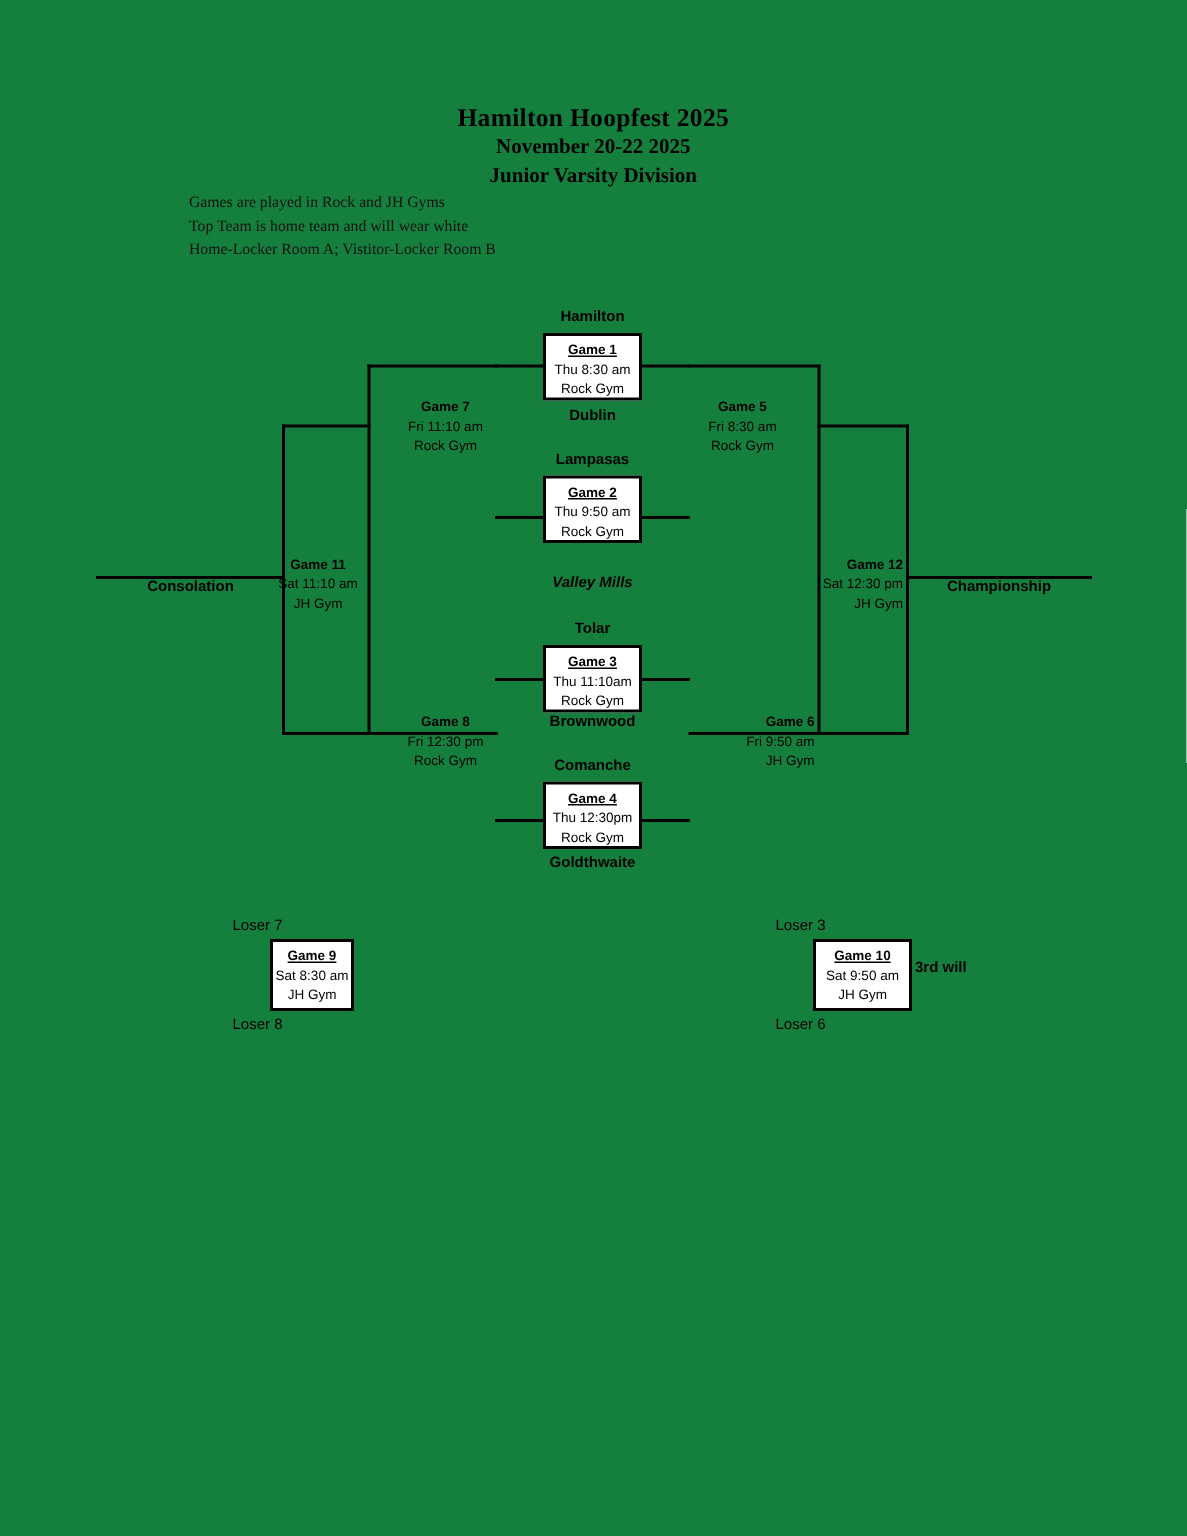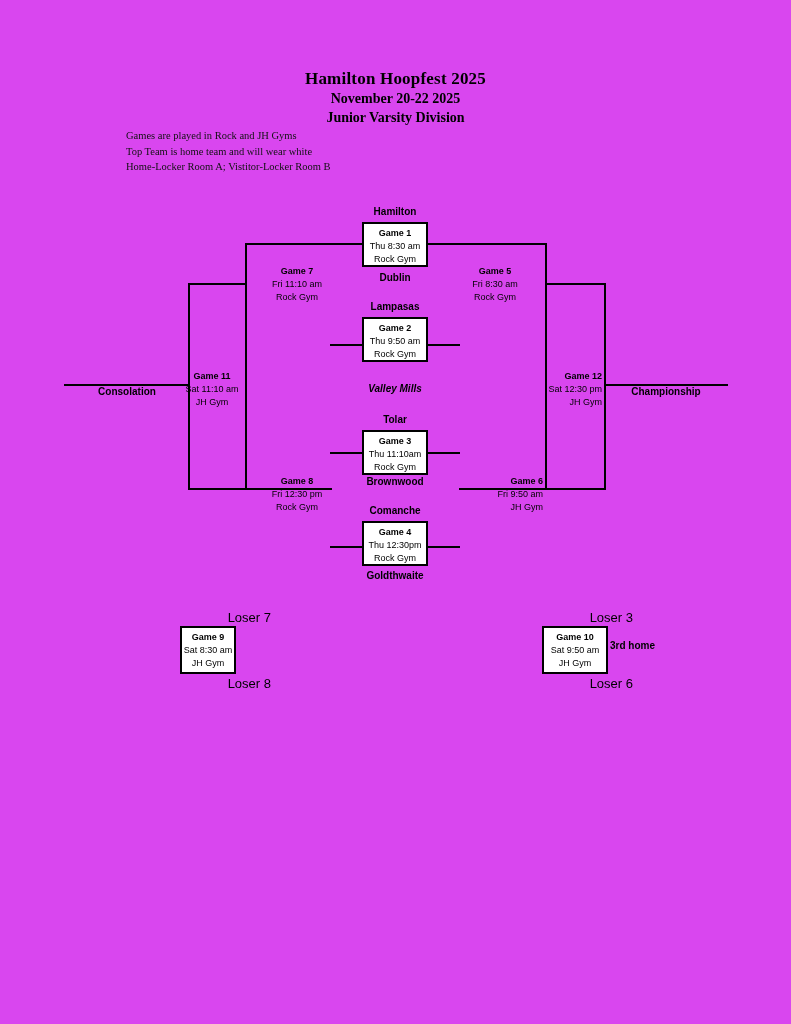--- a/index.html
+++ b/index.html
@@ -9,21 +9,21 @@
     background: #ffffff;
   }
   body {
     font-family: "Liberation Sans", sans-serif;
     color: #000000;
   }
   #page {
     position: relative;
     width: 791px;
     height: 1024px;
-    background: #d946ef;
+    background: #15803d;
     overflow: hidden;
   }
 
   
   .title-block {
     position: absolute;
     left: 0;
     top: 68px;
     width: 791px;
     text-align: center;
@@ -67,20 +67,21 @@
     border: 2px solid #000000;
     background: #ffffff;
     box-sizing: border-box;
     text-align: center;
     padding-top: 3px;
   }
   .gamebox .g-name {
     font-size: 9px;
     font-weight: bold;
     line-height: 13px;
+    text-decoration: underline;
   }
   .gamebox .g-line {
     font-size: 9px;
     line-height: 13px;
   }
 
   
   .textnode {
     position: absolute;
     text-align: center;
@@ -95,22 +96,22 @@
     position: absolute;
     text-align: center;
     font-size: 10px;
     font-weight: bold;
     line-height: 13px;
     white-space: nowrap;
   }
 
   .slotlabel {
     position: absolute;
-    text-align: right;
-    font-size: 13px;
+    text-align: left;
+    font-size: 10px;
     line-height: 13px;
     white-space: nowrap;
   }
 
   .endlabel {
     position: absolute;
     text-align: center;
     font-size: 10px;
     font-weight: bold;
     line-height: 13px;
@@ -244,15 +245,15 @@
   <div class="slotlabel" style="left:155px; top:677px; width:116px;">Loser 8</div>
 
   <div class="slotlabel" style="left:517px; top:611px; width:116px;">Loser 3</div>
   <div class="gamebox" style="left:542px; top:626px; width:66px; height:48px;">
     <div class="g-name">Game 10</div>
     <div class="g-line">Sat 9:50 am</div>
     <div class="g-line">JH Gym</div>
   </div>
   <div class="slotlabel" style="left:517px; top:677px; width:116px;">Loser 6</div>
 
-  <div class="endlabel" style="left:610px; top:639px; width:70px; text-align:left;">3rd home</div>
+  <div class="endlabel" style="left:610px; top:639px; width:70px; text-align:left;">3rd will</div>
 
 </div>
 
 </body></html>

